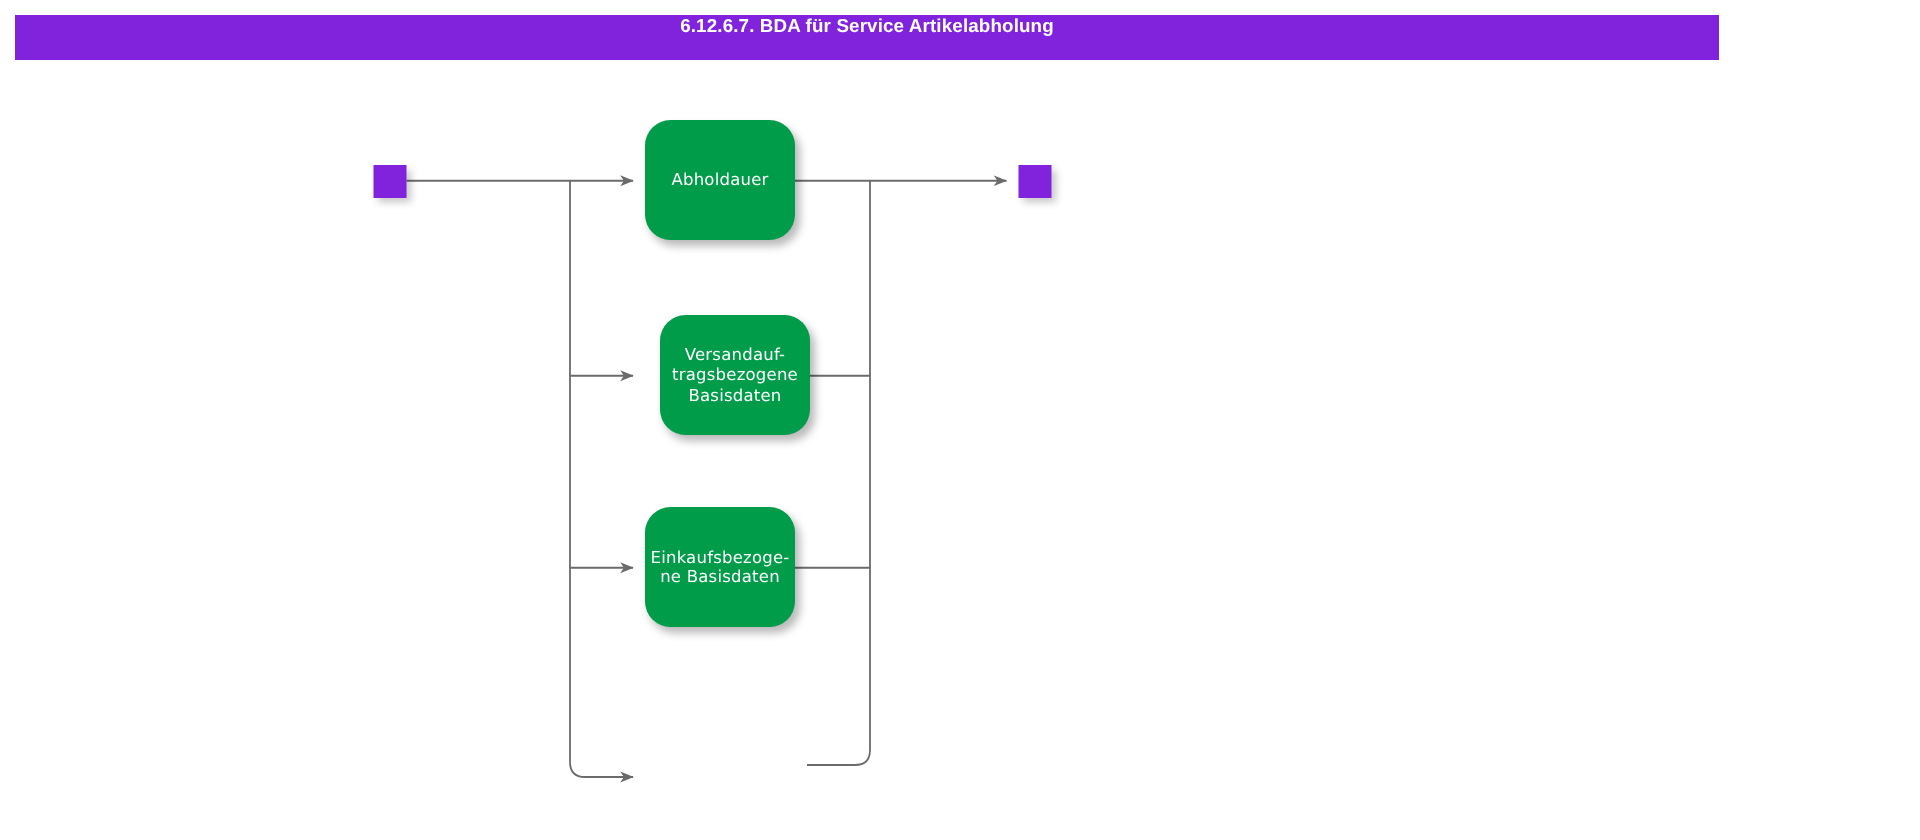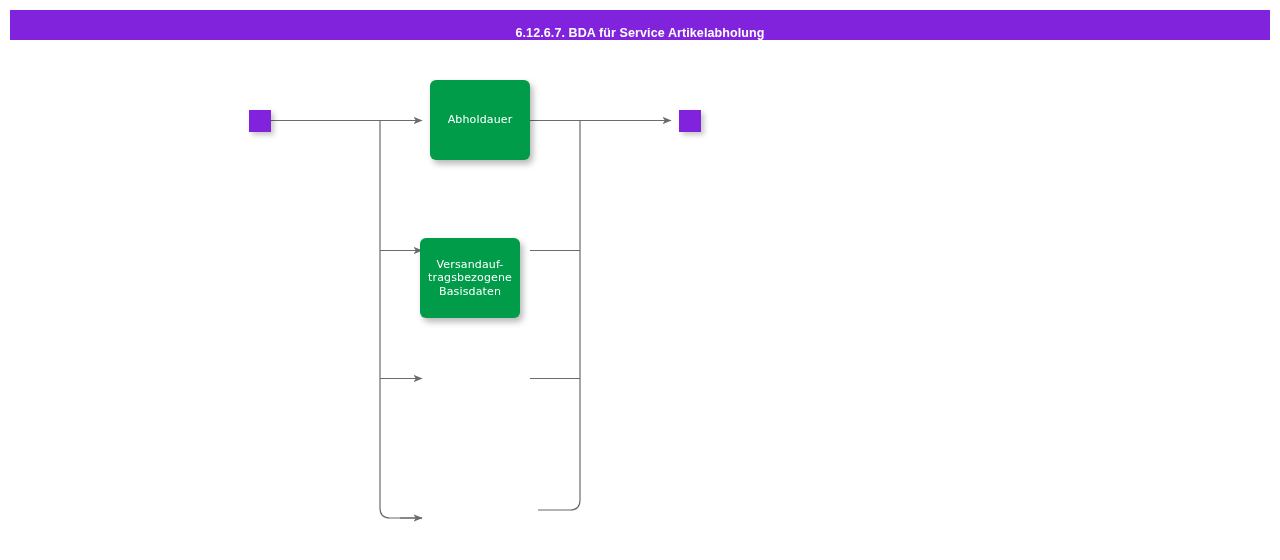--- a/index.html
+++ b/index.html
@@ -13,25 +13,25 @@
     position: relative;
     overflow: hidden;
     font-family: "DejaVu Sans", "Liberation Sans", sans-serif;
   }
 
   
   #title-bar {
     position: absolute;
     left: 10px;
     top: 10px;
-    width: 1260px;
+    width: 1136px;
     height: 30px;
     background: #8122dc;
     display: flex;
-    align-items: flex-end;
+    align-items: flex-start;
     justify-content: center;
     box-sizing: border-box;
   }
   #title-bar .title-text {
     color: #ffffff;
     font-size: 12.5px;
     font-weight: bold;
     letter-spacing: 0.1px;
     font-family: "Liberation Sans", "DejaVu Sans", sans-serif;
     white-space: nowrap;
@@ -61,21 +61,21 @@
     height: 22px;
     background: #8122dc;
     box-shadow: 3px 3px 5px rgba(0,0,0,0.22);
   }
 
   .process-node {
     position: absolute;
     width: 100px;
     height: 80px;
     background: #009c49;
-    border-radius: 6px;
+    border-radius: 17px;
     box-shadow: 3px 4px 6px rgba(0,0,0,0.28);
     display: flex;
     align-items: center;
     justify-content: center;
     box-sizing: border-box;
     padding: 2px 15px;
   }
   .process-node .node-label {
     color: #ffffff;
     font-size: 11px;
@@ -125,21 +125,25 @@
   </svg>
 
   <div class="terminal-node" style="left:249px; top:70px;"></div>
 
   <div class="terminal-node" style="left:679px; top:70px;"></div>
 
   <div class="process-node" style="left:430px; top:40px;">
     <span class="node-label">Abholdauer</span>
   </div>
 
-  <div class="process-node" style="left:420px; top:170px;margin-top:28px;">
+  <div class="process-node" style="left:440px; top:170px;">
     <span class="node-label">Versandauf-
 tragsbezogene
 Basisdaten</span>
   </div>
 
+  <div class="process-node" style="left:430px; top:298px;">
+    <span class="node-label">Einkaufsbezoge-
+ne Basisdaten</span>
+  </div>
 
 
 </div>
 
 </body></html>

